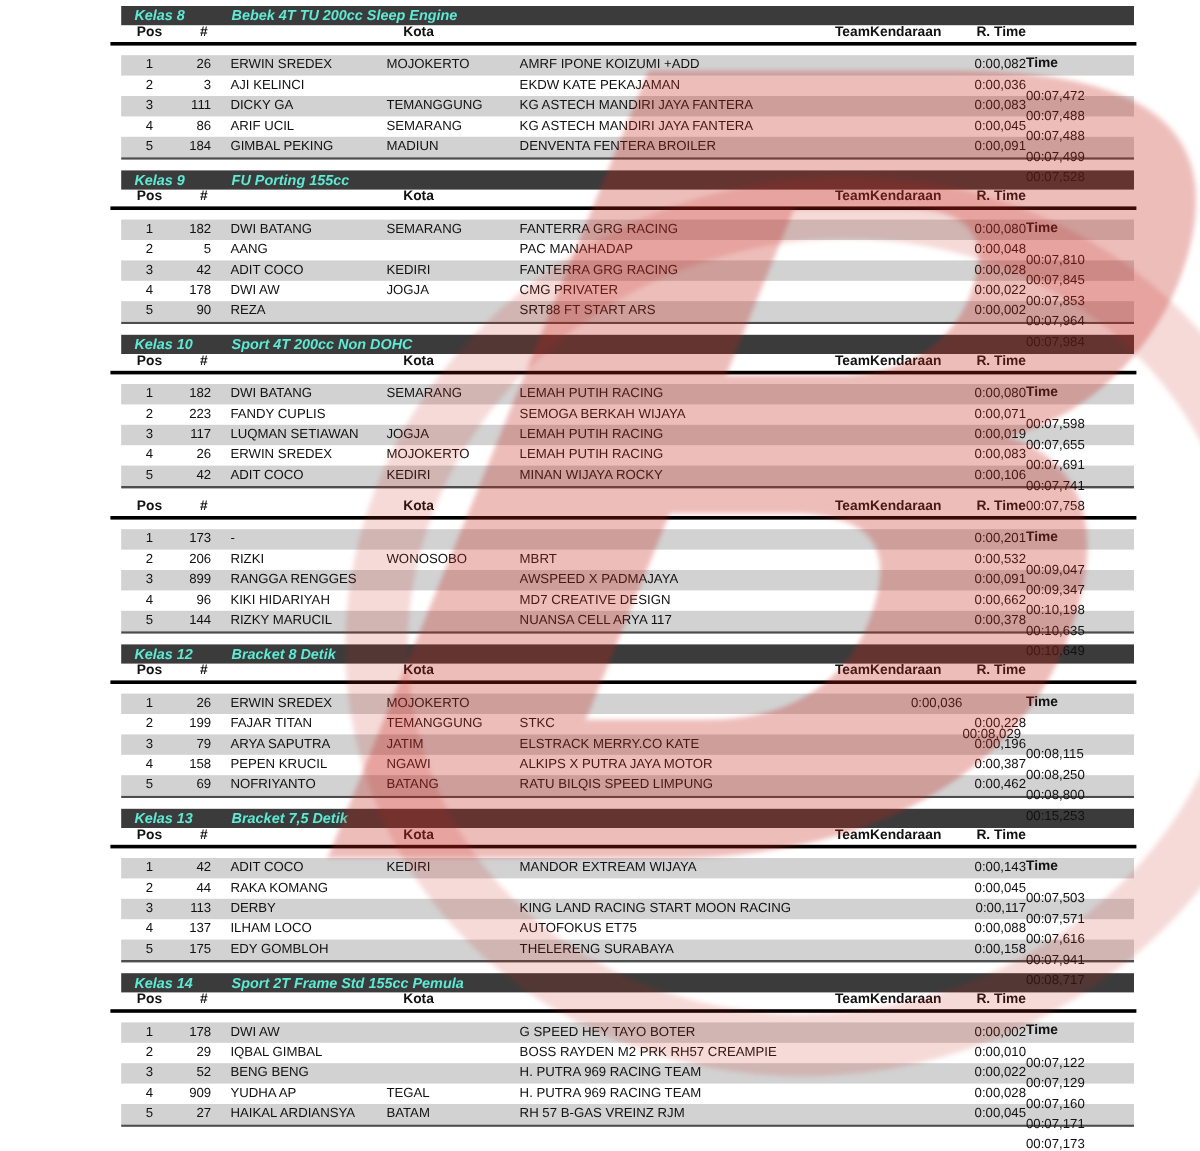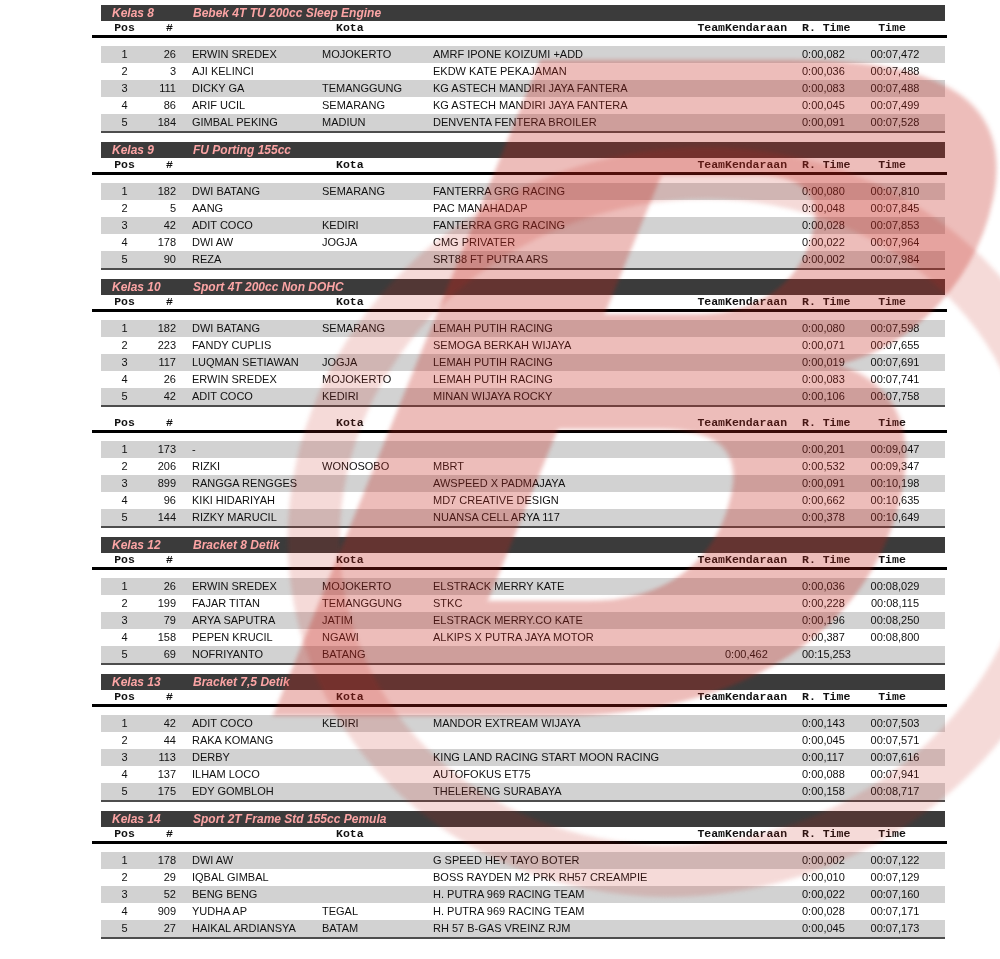--- a/index.html
+++ b/index.html
@@ -13,21 +13,21 @@
   }
   .page { position:absolute; inset:0; }
   .tables { position:absolute; left:101px; top:5px; width:844px; }
 
   
   .tbl { margin-bottom:9px; }
 
   .banner {
     height:16px;
     background:#3b3b3b;
-    color:#fca5a5;
+    color:#5eead4;
     font-style:italic;
     font-weight:bold;
     font-size:12px;
     line-height:16px;
     display:flex;
     white-space:nowrap;
   }
   .banner .kelas { padding-left:11px; width:81px; flex:0 0 auto; }
   .banner .desc  { flex:1; }
 
@@ -38,34 +38,34 @@
   }
   .hdr {
     font-weight:bold;
     font-size:11.5px;
     height:13px;
     line-height:13px;
     padding-bottom:1px;
     border-bottom:3px solid #000;
     
     margin-left:-9px; padding-left:9px;
-    margin-right:-2px; padding-right:2px;font-family:Liberation Mono, monospace;
+    margin-right:-2px; padding-right:2px;
   }
   .rows { margin-top:8px; border-bottom:2px solid #4d4d4d; }
   .row { height:17px; line-height:17px; font-size:11px; }
   .row:nth-child(odd) { background:#d2d2d2; }
 
   .c-pos  { text-align:center; }
   .c-num  { text-align:right; }
   .c-nama { padding-left:16px; overflow:hidden; }
   .c-kota { overflow:hidden; }
   .c-team { overflow:hidden; }
   .c-kendaraan { }
-  .c-rtime { }
-  .c-time  { text-align:center; padding-right:10px; }
+  .c-rtime { text-align:right; }
+  .c-time  { text-align:left; padding-right:10px;margin-top:26px; }
 
   .hdr .c-num  { padding-right:3px; }
   .hdr .c-nama { padding-left:22px;margin-top:44px; }
   .hdr .c-kota { padding-left:14px; }
   .hdr .c-team { padding-left:15px;text-align:right; }
   .hdr .c-time { padding-right:16px; }
 
   
   .watermark {
     position:absolute; inset:0;
@@ -222,21 +222,21 @@
             <span class="c-team">CMG PRIVATER</span>
             <span class="c-kendaraan"></span>
             <span class="c-rtime">0:00,022</span>
             <span class="c-time">00:07,964</span>
           </div>
           <div class="row grid8">
             <span class="c-pos">5</span>
             <span class="c-num">90</span>
             <span class="c-nama">REZA</span>
             <span class="c-kota"></span>
-            <span class="c-team">SRT88 FT PUTRA ARS</span>
+            <span class="c-team">SRT88 FT START ARS</span>
             <span class="c-kendaraan"></span>
             <span class="c-rtime">0:00,002</span>
             <span class="c-time">00:07,984</span>
           </div>
         </div>
   </section>
 
   <section class="tbl">
     <div class="banner">
       <span class="kelas">Kelas 10</span>
@@ -385,21 +385,20 @@
       <span class="c-kendaraan">Kendaraan</span>
       <span class="c-rtime">R. Time</span>
       <span class="c-time">Time</span>
     </div>
     <div class="rows">
           <div class="row grid8">
             <span class="c-pos">1</span>
             <span class="c-num">26</span>
             <span class="c-nama">ERWIN SREDEX</span>
             <span class="c-kota">MOJOKERTO</span>
-            <span class="c-team">ELSTRACK MERRY KATE</span>
             <span class="c-kendaraan"></span>
             <span class="c-rtime">0:00,036</span>
             <span class="c-time">00:08,029</span>
           </div>
           <div class="row grid8">
             <span class="c-pos">2</span>
             <span class="c-num">199</span>
             <span class="c-nama">FAJAR TITAN</span>
             <span class="c-kota">TEMANGGUNG</span>
             <span class="c-team">STKC</span>
@@ -425,20 +424,21 @@
             <span class="c-team">ALKIPS X PUTRA JAYA MOTOR</span>
             <span class="c-kendaraan"></span>
             <span class="c-rtime">0:00,387</span>
             <span class="c-time">00:08,800</span>
           </div>
           <div class="row grid8">
             <span class="c-pos">5</span>
             <span class="c-num">69</span>
             <span class="c-nama">NOFRIYANTO</span>
             <span class="c-kota">BATANG</span>
+            <span class="c-team">RATU BILQIS SPEED LIMPUNG</span>
             <span class="c-kendaraan"></span>
             <span class="c-rtime">0:00,462</span>
             <span class="c-time">00:15,253</span>
           </div>
         </div>
   </section>
 
   <section class="tbl">
     <div class="banner">
       <span class="kelas">Kelas 13</span>

